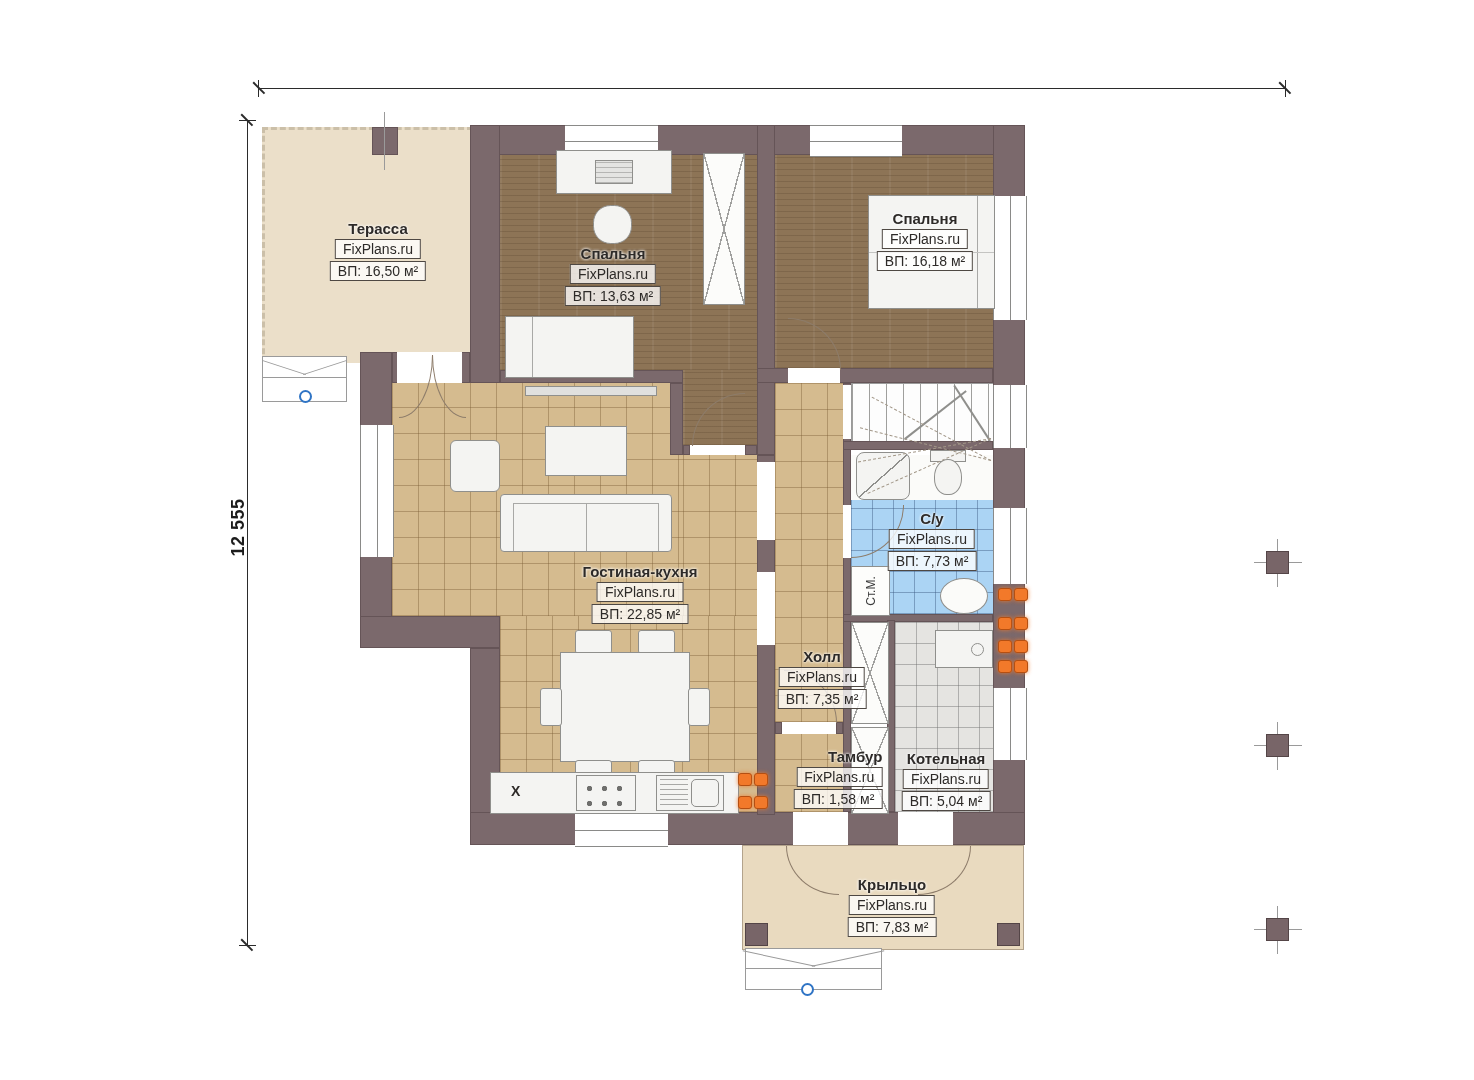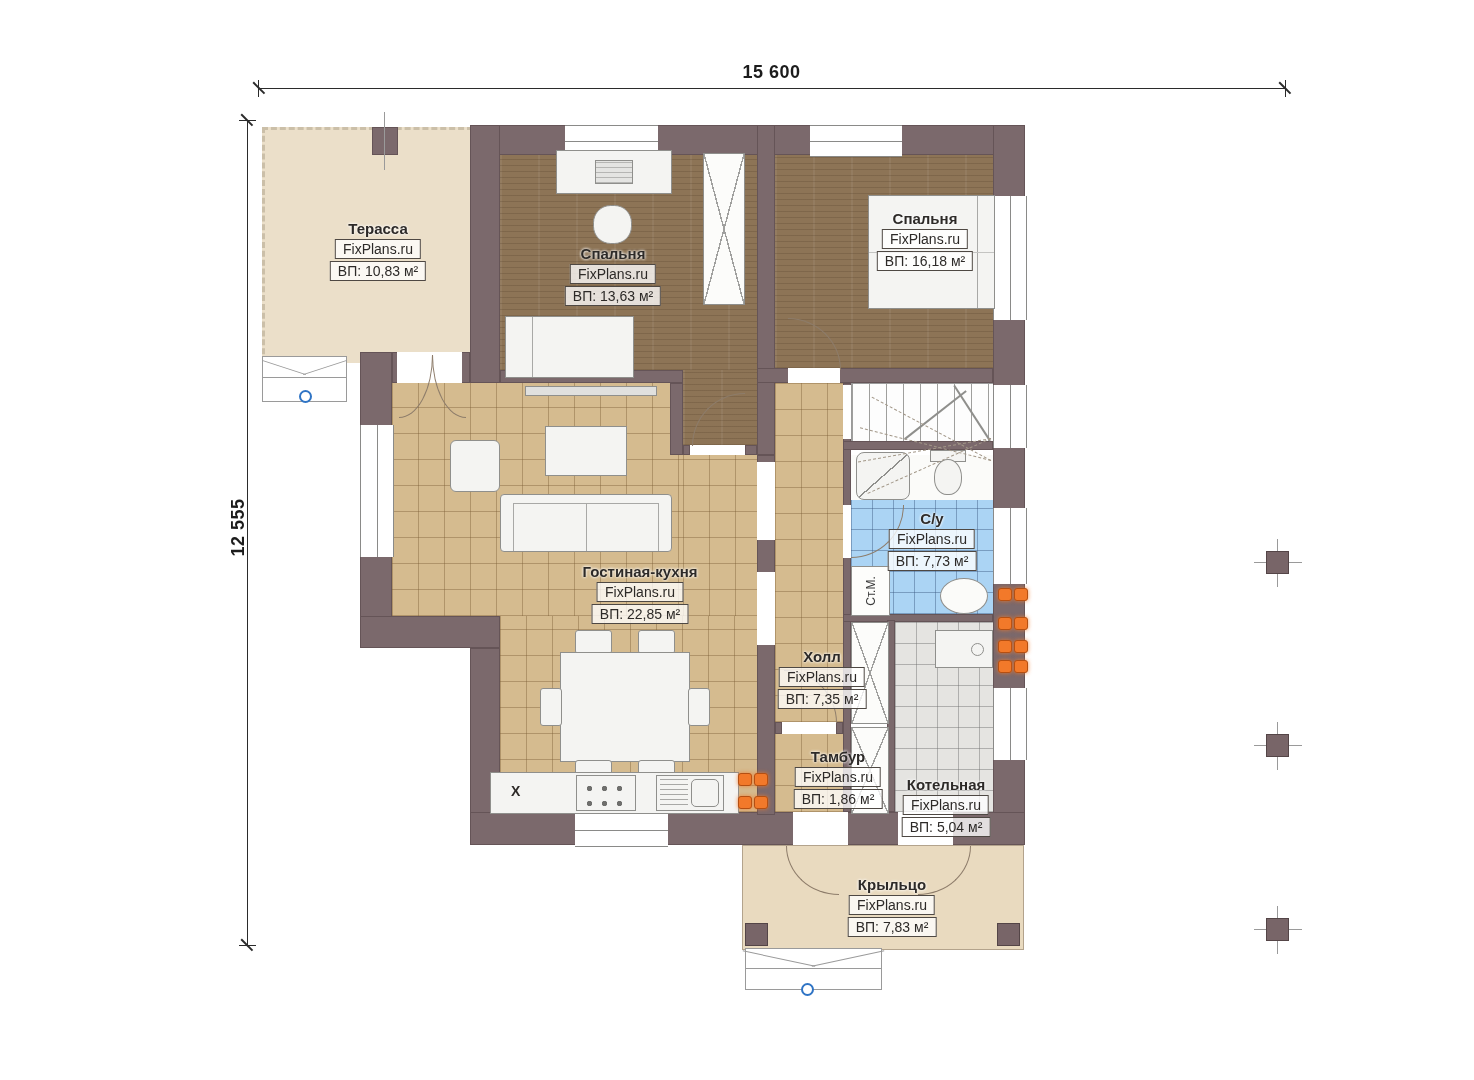--- a/index.html
+++ b/index.html
@@ -59,21 +59,20 @@
 </head>
 <body>
 
 <div class="plan">
 
   <div class="dimline" style="left:258px;top:88px;width:1027px;height:1px;"></div>
   <div class="tick" style="left:251px;top:87px;"></div>
   <div class="tick" style="left:1277px;top:87px;"></div>
   <div class="dimline" style="left:258px;top:80px;width:1px;height:17px;"></div>
   <div class="dimline" style="left:1285px;top:80px;width:1px;height:17px;"></div>
-  <div class="dimlabel" style="left:258px;top:62px;width:1027px;text-align:center;">15 600</div>
 
   <div class="dimline" style="left:247px;top:120px;width:1px;height:825px;"></div>
   <div class="tick" style="left:239px;top:119px;"></div>
   <div class="tick" style="left:239px;top:944px;"></div>
   <div class="dimline" style="left:239px;top:120px;width:17px;height:1px;"></div>
   <div class="dimline" style="left:239px;top:945px;width:17px;height:1px;"></div>
   <div class="dimlabel" style="left:198px;top:517px;width:80px;text-align:center;transform:rotate(-90deg);">12 555</div>
 
   <div class="floor floor-beige" style="left:262px;top:127px;width:208px;height:233px;border-left:3px dashed #cbbfa8;border-top:3px dashed #cbbfa8;"></div>
   <div class="floor floor-brown" style="left:500px;top:155px;width:257px;height:215px;"></div>
@@ -245,21 +244,21 @@
   <div class="pcol" style="left:1266px;top:734px;"></div>
   <div class="ch" style="left:1254px;top:745px;width:48px;height:1px;"></div>
   <div class="ch" style="left:1277px;top:722px;width:1px;height:48px;"></div>
   <div class="pcol" style="left:1266px;top:918px;"></div>
   <div class="ch" style="left:1254px;top:929px;width:48px;height:1px;"></div>
   <div class="ch" style="left:1277px;top:906px;width:1px;height:48px;"></div>
 
   <div class="label" style="left:378px;top:220px;">
     <div class="nm">Терасса</div>
     <div class="bx">FixPlans.ru</div>
-    <div class="bx">ВП: 10,83 м²</div>
+    <div class="bx">ВП: 16,50 м²</div>
   </div>
   <div class="label" style="left:613px;top:245px;">
     <div class="nm">Спальня</div>
     <div class="bx">FixPlans.ru</div>
     <div class="bx">ВП: 13,63 м²</div>
   </div>
   <div class="label" style="left:925px;top:210px;">
     <div class="nm">Спальня</div>
     <div class="bx">FixPlans.ru</div>
     <div class="bx">ВП: 16,18 м²</div>
@@ -272,26 +271,26 @@
   <div class="label" style="left:932px;top:510px;">
     <div class="nm">С/у</div>
     <div class="bx">FixPlans.ru</div>
     <div class="bx">ВП: 7,73 м²</div>
   </div>
   <div class="label" style="left:822px;top:648px;">
     <div class="nm">Холл</div>
     <div class="bx">FixPlans.ru</div>
     <div class="bx">ВП: 7,35 м²</div>
   </div>
-  <div class="label" style="left:838px;top:748px;">
+  <div class="label" style="left:838px;top:748px;align-items:flex-end;">
     <div class="nm">Тамбур</div>
     <div class="bx">FixPlans.ru</div>
-    <div class="bx">ВП: 1,86 м²</div>
-  </div>
-  <div class="label" style="left:946px;top:776px;">
+    <div class="bx">ВП: 1,58 м²</div>
+  </div>
+  <div class="label" style="left:946px;top:750px;">
     <div class="nm">Котельная</div>
     <div class="bx">FixPlans.ru</div>
     <div class="bx">ВП: 5,04 м²</div>
   </div>
   <div class="label" style="left:892px;top:876px;text-align:right;">
     <div class="nm">Крыльцо</div>
     <div class="bx">FixPlans.ru</div>
     <div class="bx">ВП: 7,83 м²</div>
   </div>
 

